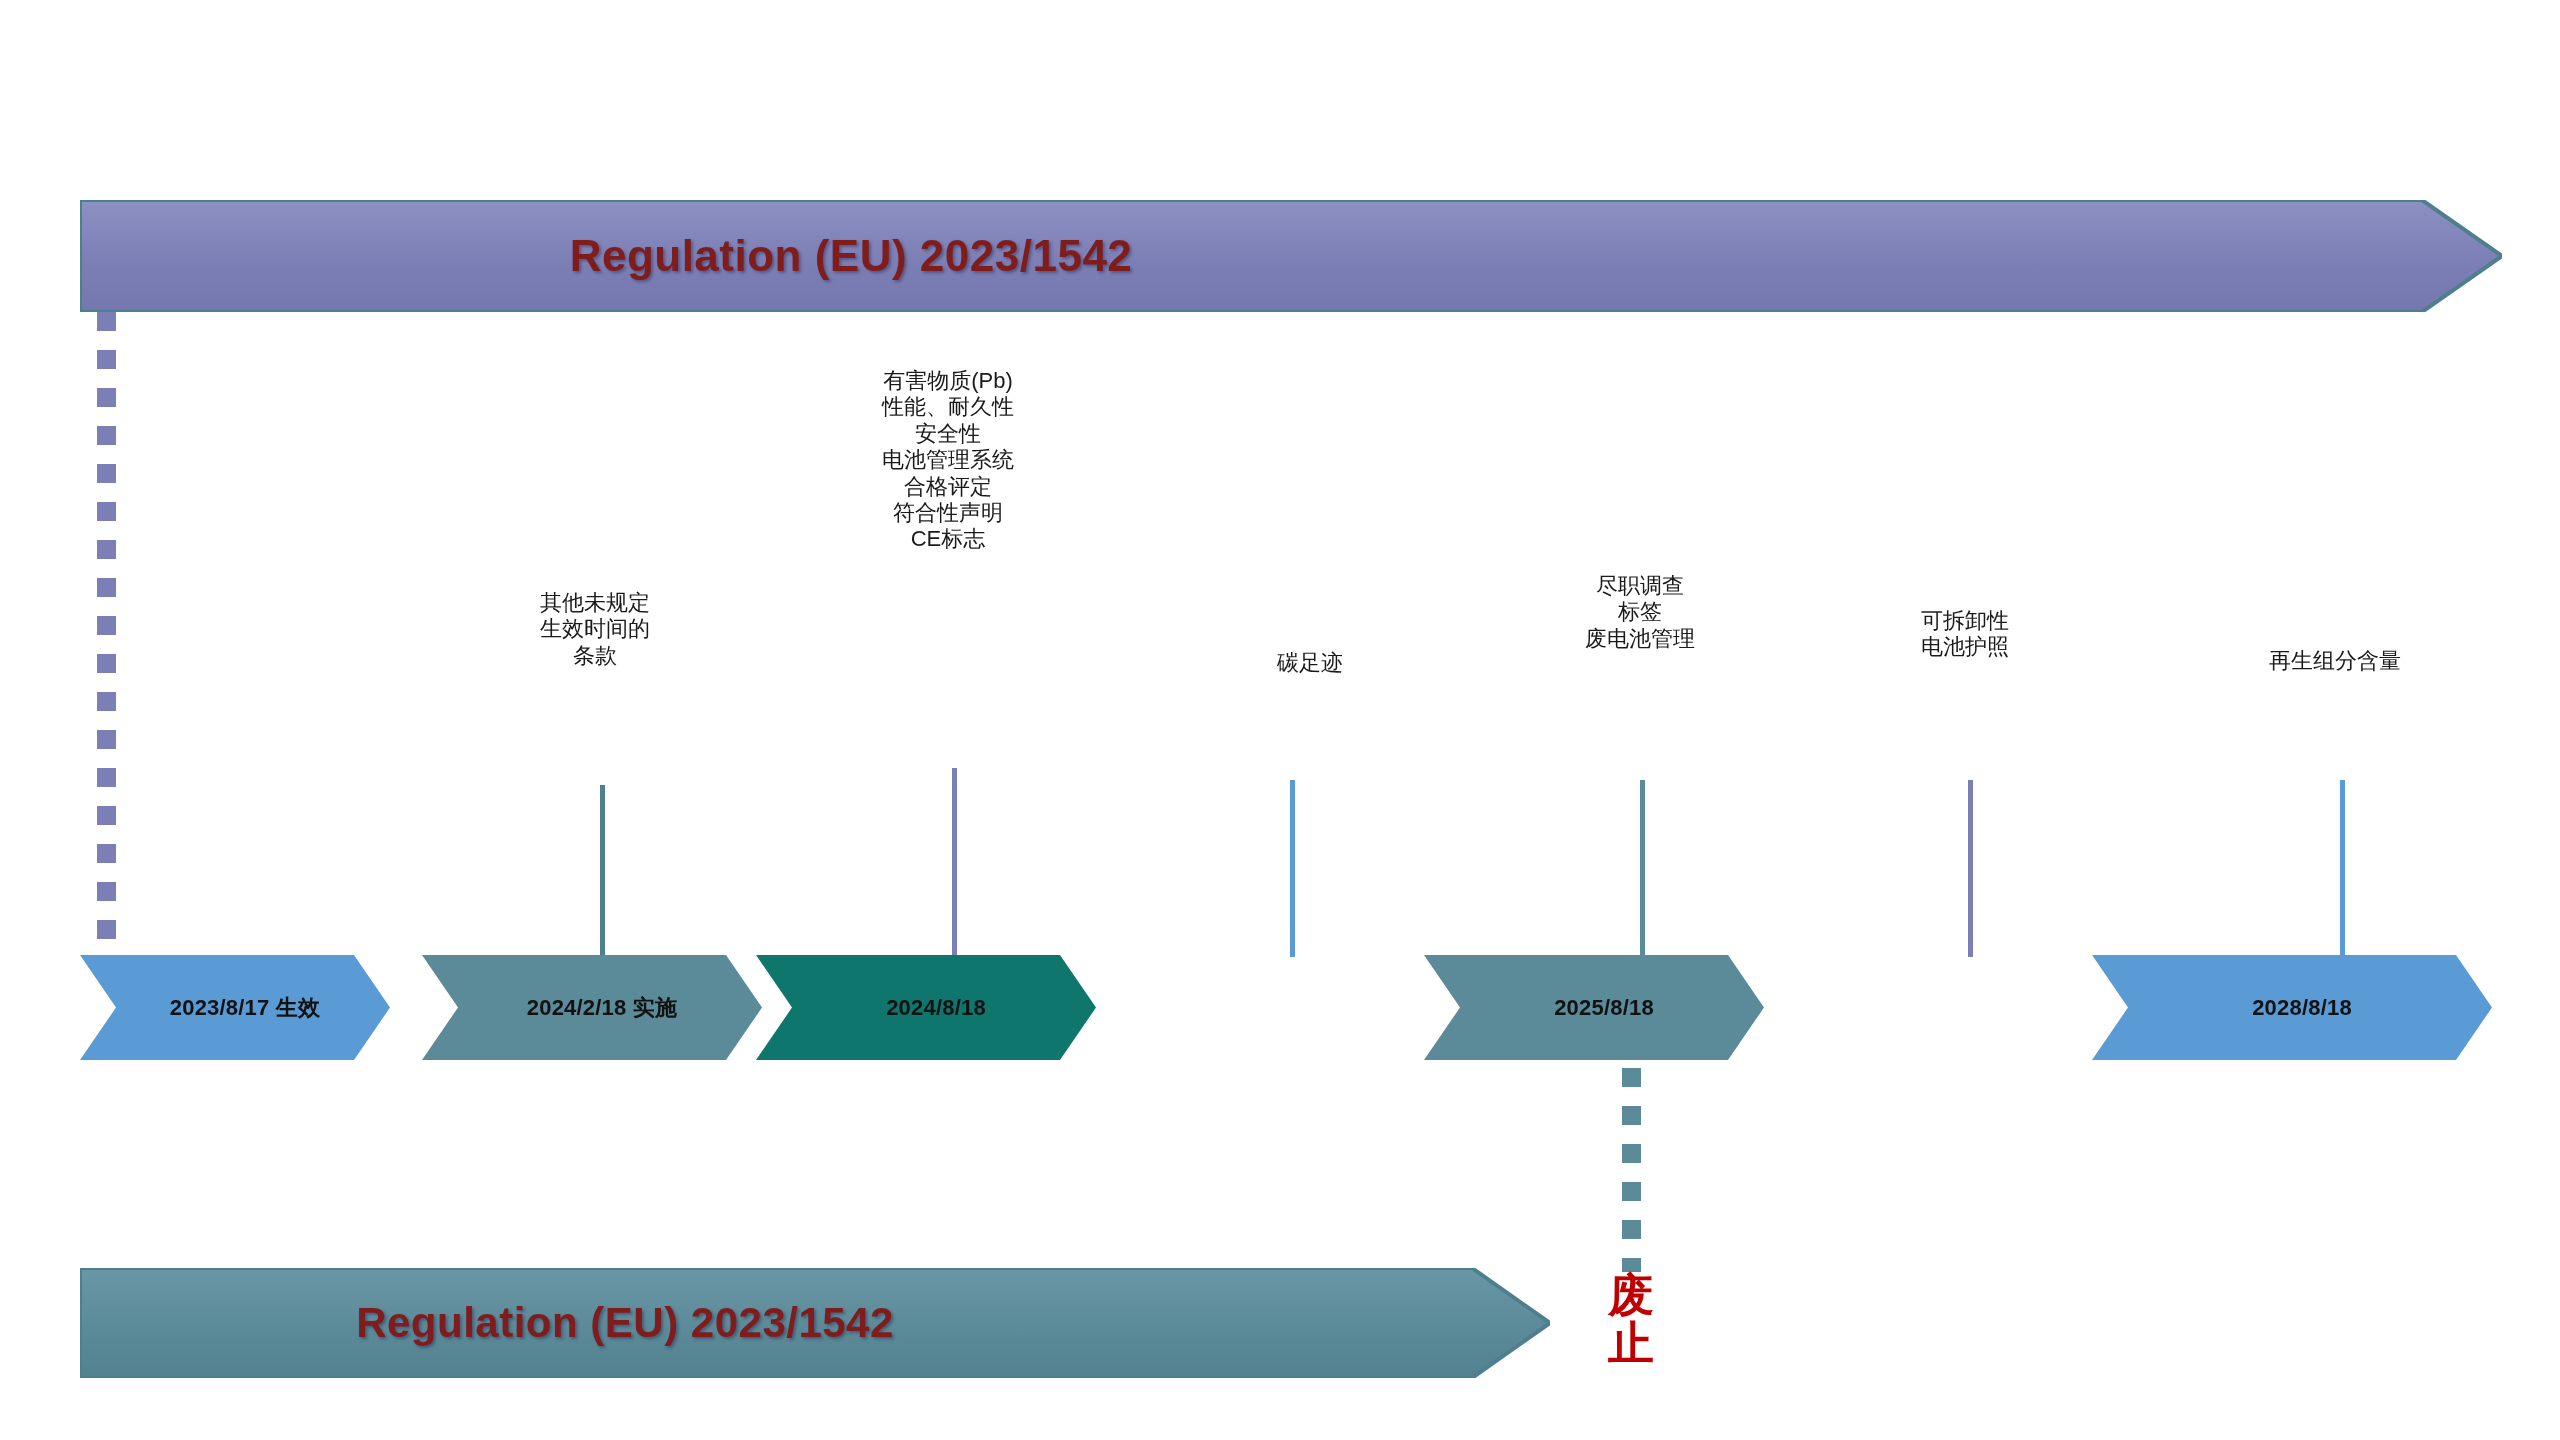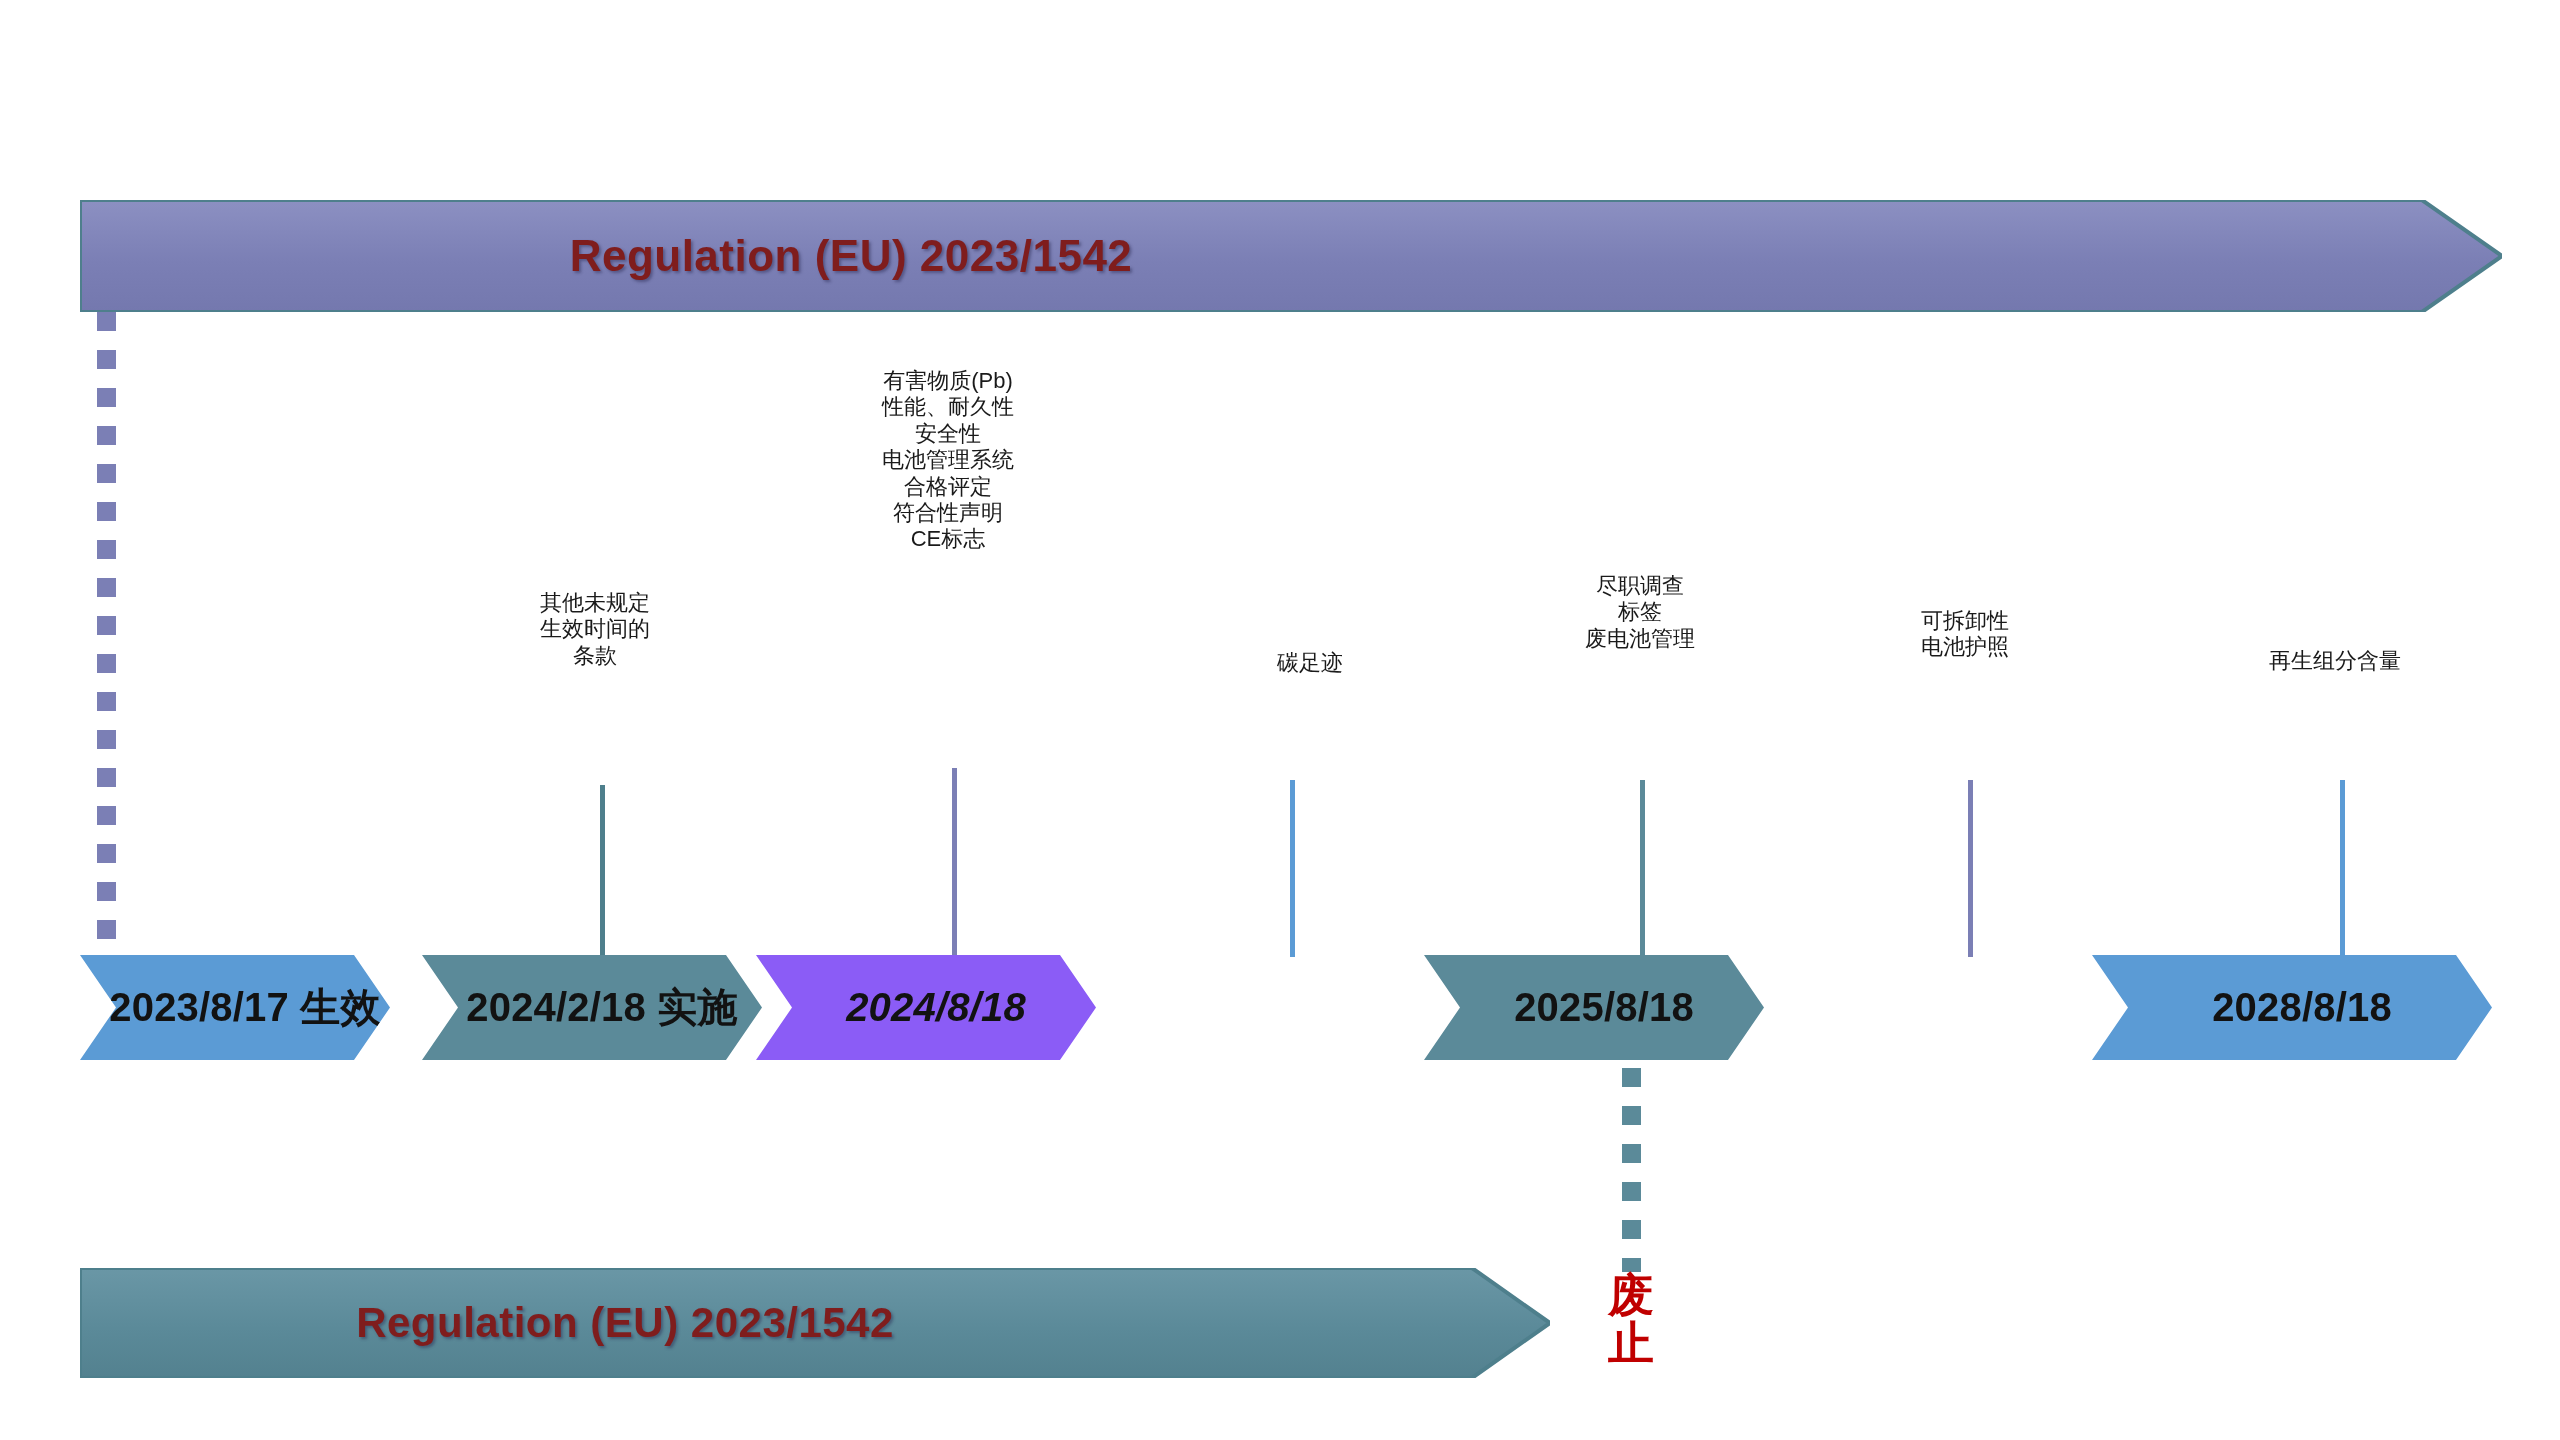--- a/index.html
+++ b/index.html
@@ -107,21 +107,21 @@
     height: 105px;
     display: flex;
     align-items: center;
     justify-content: center;
     clip-path: polygon(0 0, calc(100% - 36px) 0, 100% 50%, calc(100% - 36px) 100%, 0 100%, 36px 50%);
   }
   .chevron.first {
     clip-path: polygon(0 0, calc(100% - 36px) 0, 100% 50%, calc(100% - 36px) 100%, 0 100%, 36px 50%);
   }
   .chevron-label {
-    font-size: 40px;
+    font-size: 22px;
     font-weight: bold;
     color: #121212;
     white-space: nowrap;
     margin-left: 20px;
     letter-spacing: 0.2px;
   }
 
   
   .stem {
     position: absolute;
@@ -206,21 +206,21 @@
       <div class="stem" style="left: 2340px; top: 780px; height: 177px; background: rgb(91, 155, 213);"></div>
     </div>
 
   <div id="chevron-row">
       <div class="chevron first" style="left: 80px; width: 310px; background: rgb(91, 155, 213);">
         <span class="chevron-label">2023/8/17 生效</span>
       </div>
       <div class="chevron" style="left: 422px; width: 340px; background: rgb(91, 138, 153);">
         <span class="chevron-label">2024/2/18 实施</span>
       </div>
-      <div class="chevron" style="left: 756px; width: 340px; background: #8b5cf6; font-style: italic;">
+      <div class="chevron" style="left: 756px; width: 340px; background: #0f766e;">
         <span class="chevron-label">2024/8/18</span>
       </div>
       <div class="chevron" style="left: 1424px; width: 340px; background: rgb(91, 138, 153); text-align: center;">
         <span class="chevron-label">2025/8/18</span>
       </div>
       <div class="chevron" style="left: 2092px; width: 400px; background: rgb(91, 155, 213);">
         <span class="chevron-label">2028/8/18</span>
       </div>
     </div>
 

